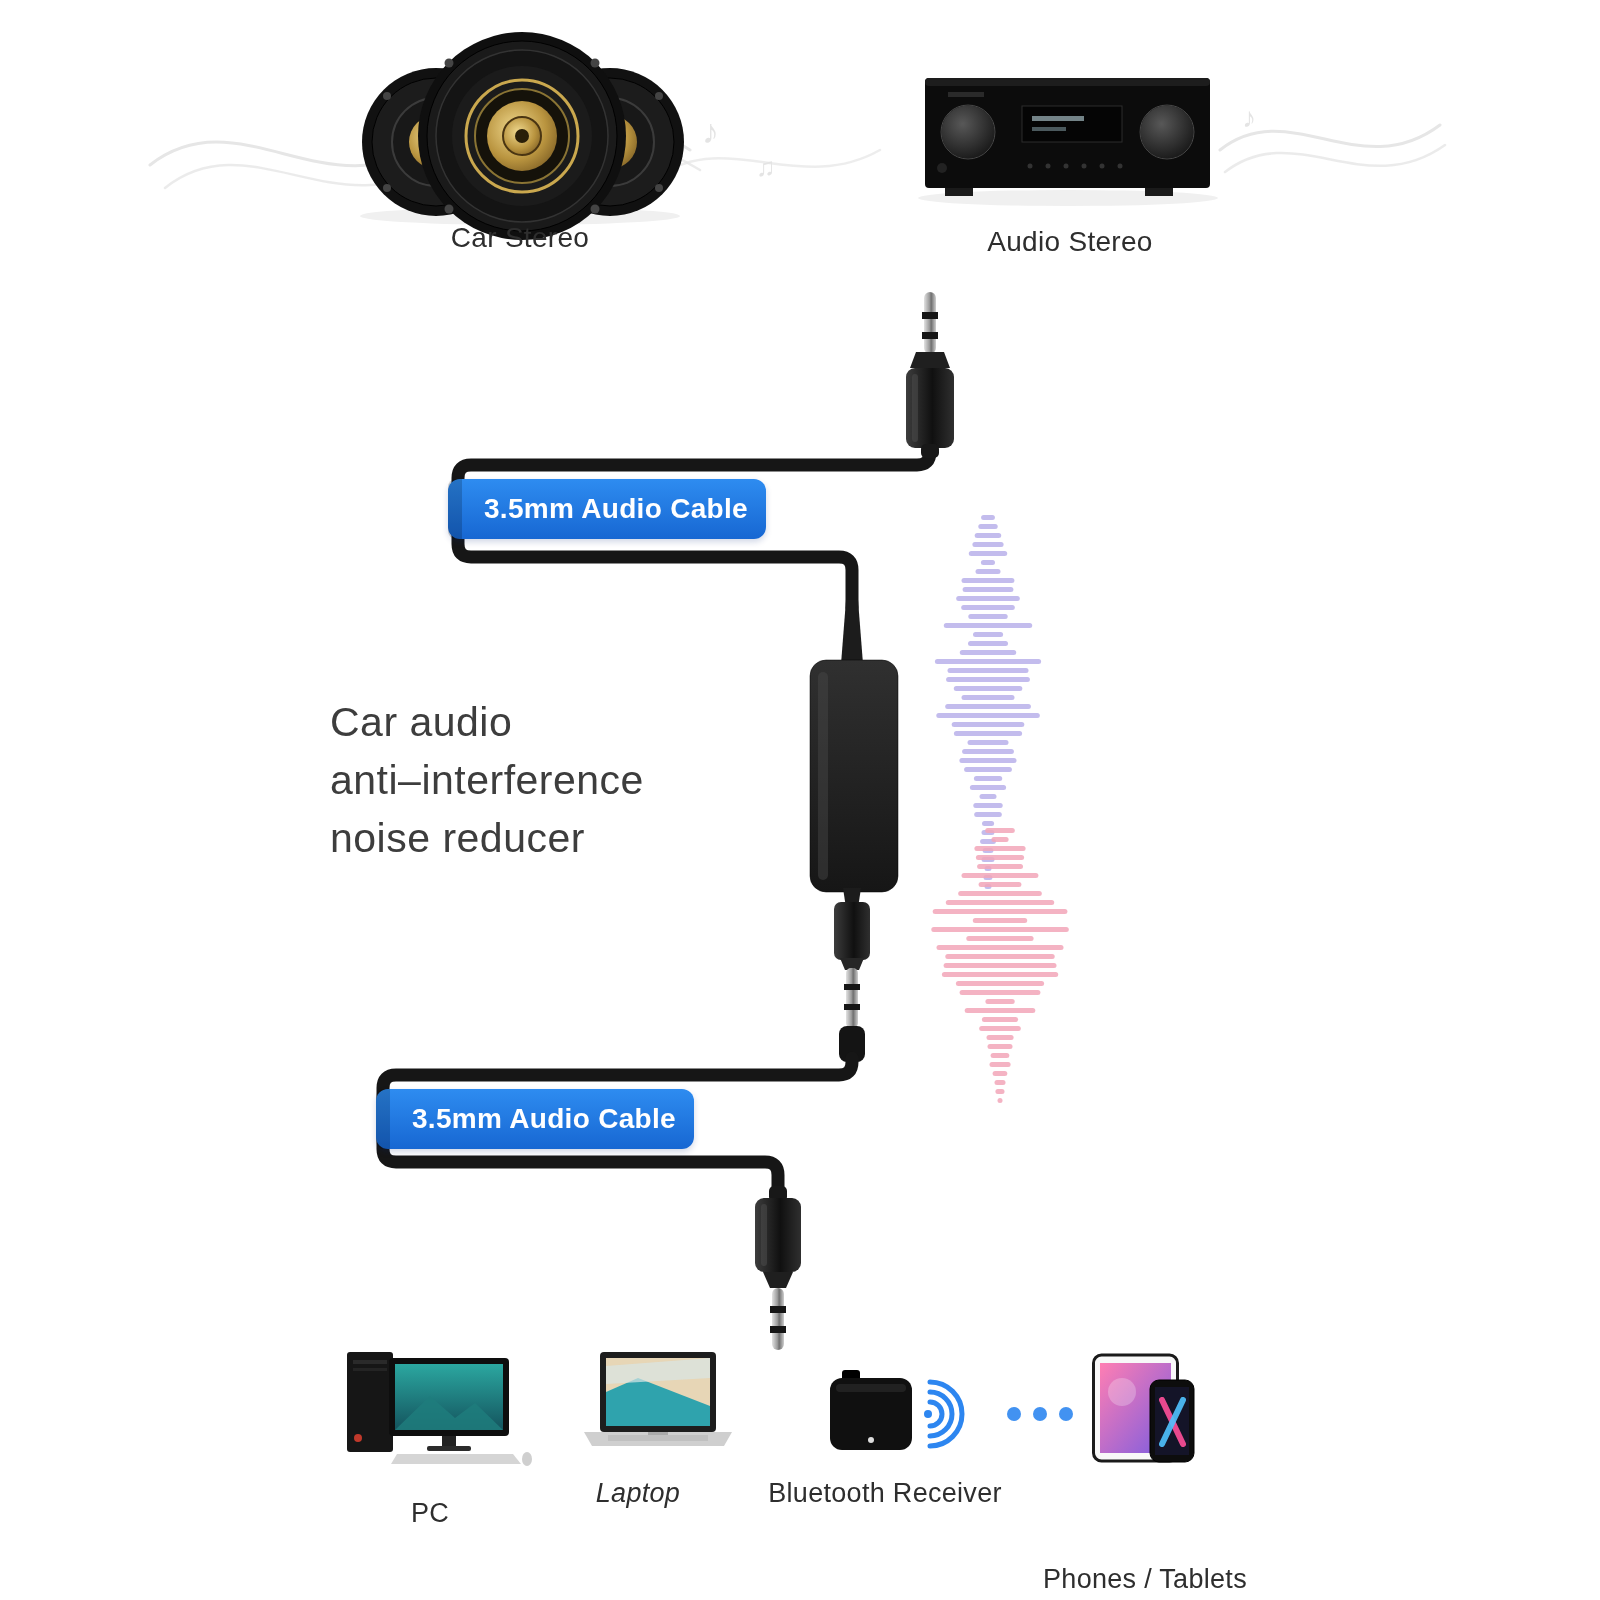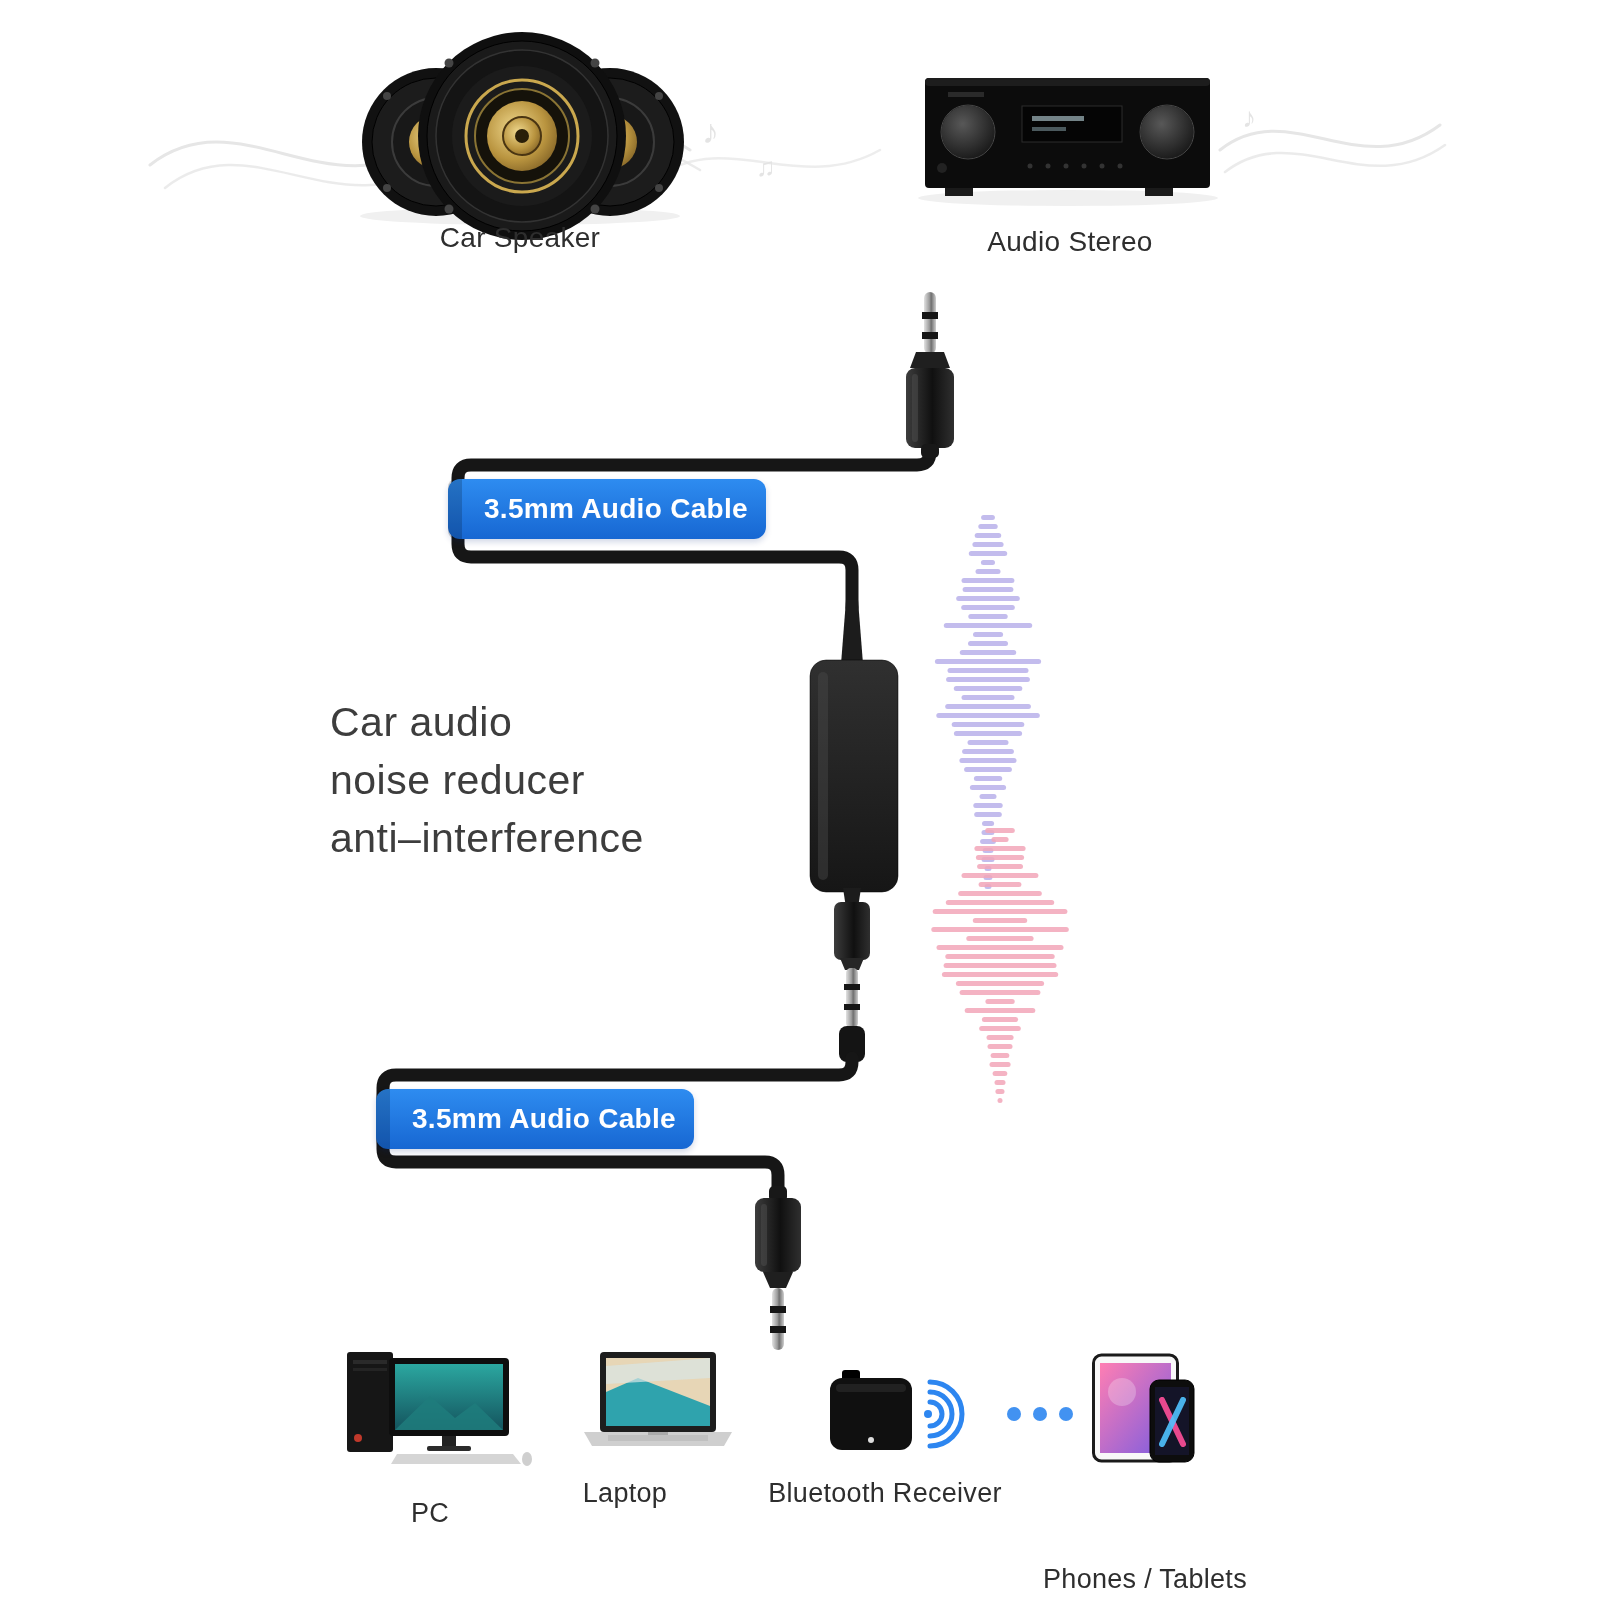--- a/index.html
+++ b/index.html
@@ -261,34 +261,34 @@
       <rect x="772" y="1288" width="12" height="62" rx="6" fill="url(#metal)"></rect>
       <rect x="770" y="1306" width="16" height="7" fill="#161616"></rect>
       <rect x="770" y="1326" width="16" height="7" fill="#161616"></rect>
     </g>
   </svg>
 
   <span class="note abs" style="left:702px;top:112px;font-size:34px;">♪</span>
   <span class="note abs" style="left:756px;top:152px;font-size:26px;">♫</span>
   <span class="note abs" style="left:1242px;top:102px;font-size:28px;">♪</span>
 
-  <div class="device-label" style="left:390px;top:222px;width:260px;">Car Speaker</div>
+  <div class="device-label" style="left:390px;top:222px;width:260px;">Car Stereo</div>
   <div class="device-label" style="left:940px;top:226px;width:260px;">Audio Stereo</div>
 
   <div class="banner" style="left:448px;top:479px;">
     <span>3.5mm Audio Cable</span>
   </div>
   <div class="banner" style="left:376px;top:1089px;">
     <span>3.5mm Audio Cable</span>
   </div>
 
   <div class="headline">
     <div>Car audio</div>
+    <div>anti–interference</div>
     <div>noise reducer</div>
-    <div>anti–interference</div>
   </div>
 
   <div class="abs" style="left:345px;top:1348px;">
     <svg width="190" height="118" viewBox="0 0 190 118">
       <rect x="2" y="4" width="46" height="100" rx="3" fill="#161616"></rect>
       <rect x="8" y="12" width="34" height="4" fill="#2a2a2a"></rect>
       <rect x="8" y="20" width="34" height="3" fill="#242424"></rect>
       <circle cx="13" cy="90" r="4" fill="#c0392b"></circle>
       <rect x="44" y="10" width="120" height="78" rx="4" fill="#0e0e0e"></rect>
       <rect x="50" y="16" width="108" height="66" fill="url(#pcScreen)"></rect>
@@ -348,17 +348,17 @@
       </defs>
       <circle cx="30" cy="42" r="14" fill="#fff" opacity="0.25"></circle>
       <rect x="58" y="30" width="44" height="82" rx="9" fill="#0d0d0d" stroke="#000"></rect>
       <rect x="63" y="37" width="34" height="68" fill="#141428"></rect>
       <path d="M70,50 L91,94" stroke="#ff4f9a" stroke-width="6" stroke-linecap="round" opacity="0.9"></path>
       <path d="M91,50 L70,94" stroke="#4fc3ff" stroke-width="6" stroke-linecap="round" opacity="0.9"></path>
     </svg>
   </div>
 
   <div class="device-label bottom-label" style="left:350px;top:1478px;width:160px;margin-top:20px;">PC</div>
-  <div class="device-label bottom-label" style="left:545px;top:1478px;width:160px;">Laptop</div>
+  <div class="device-label bottom-label" style="left:558px;top:1478px;width:160px;font-style:italic;">Laptop</div>
   <div class="device-label bottom-label" style="left:755px;top:1478px;width:260px;">Bluetooth Receiver</div>
   <div class="device-label bottom-label" style="left:1010px;top:1564px;width:270px;">Phones / Tablets</div>
 
 </div>
 
 </body></html>

